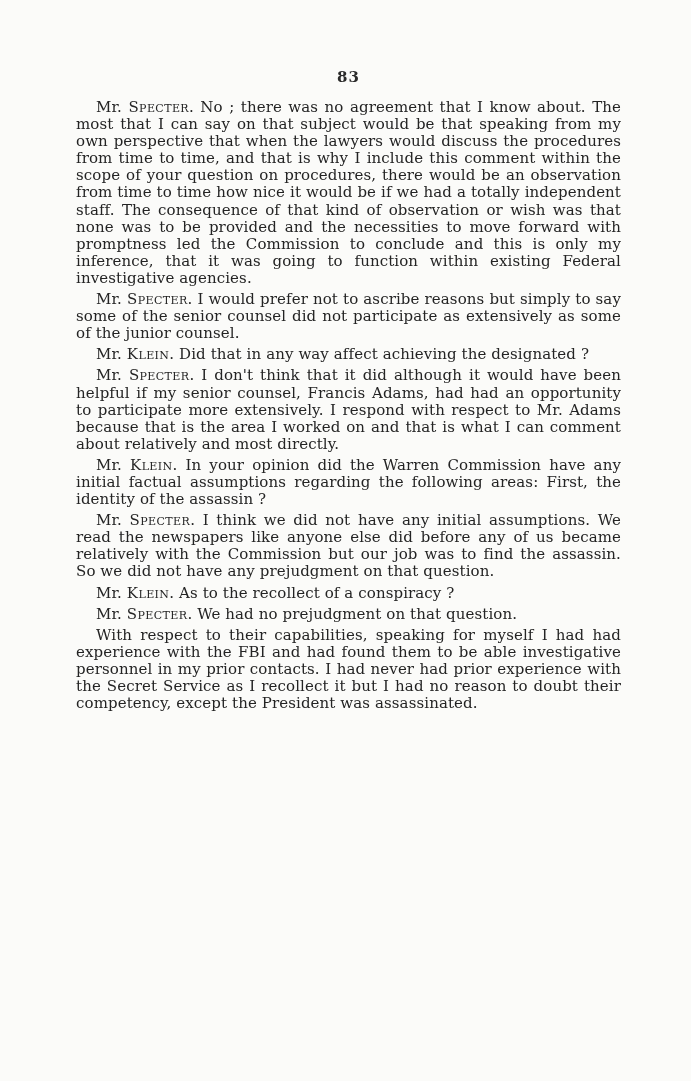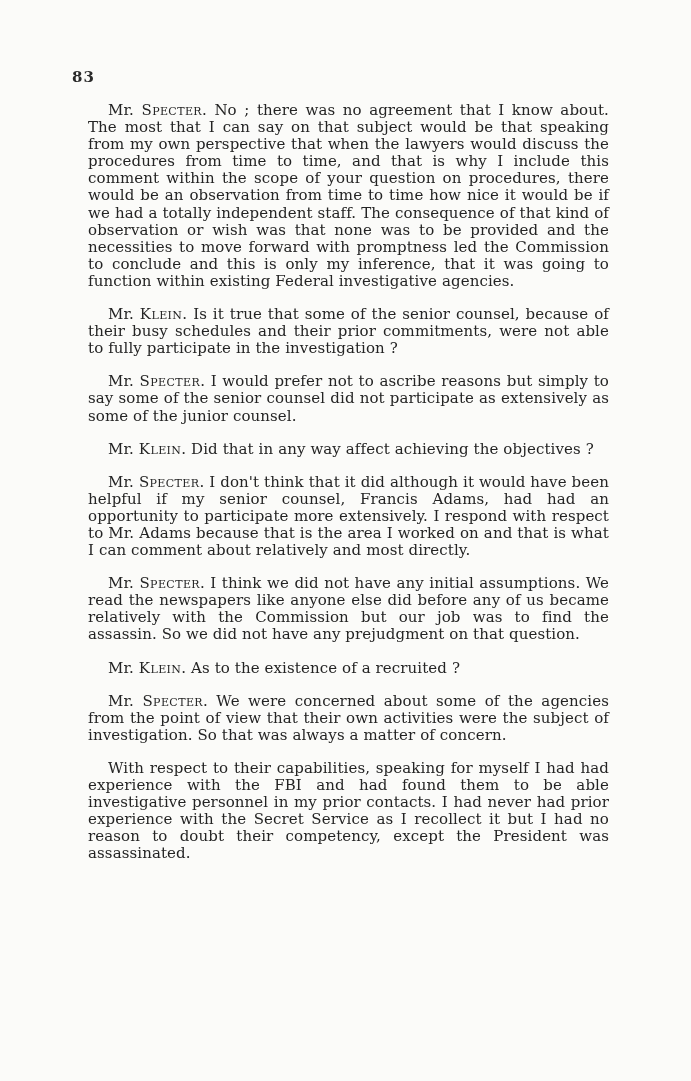--- a/index.html
+++ b/index.html
@@ -12,50 +12,51 @@
     width: 691px;
     height: 1081px;
     box-sizing: border-box;
     background: #fbfbf9;
     padding: 68px 66px 0 72px;
     font-family: "DejaVu Serif", "Liberation Serif", serif;
     color: #242424;
     overflow: hidden;
   }
   .page-number {
+    text-align: center;
     font-size: 15px;
     font-weight: bold;
     letter-spacing: 1px;
     margin-bottom: 13px;
     color: #2a2a2a;
   }
   .transcript {
     font-size: 15px;
     line-height: 17.1px;
     text-align: justify;
     letter-spacing: 0.1px;
   }
   .para {
-    margin: 16px;
+    margin: 4px;
     text-indent: 20px;
   }
   .speaker .sc {
     font-variant: small-caps;
     letter-spacing: 0.4px;
   }
 </style>
 </head>
 <body>
 
 <div class="page">
   <div class="page-number">83</div>
   <div class="transcript" id="transcript">
       <p class="para"><span class="speaker"><span>Mr. </span><span class="sc">Specter</span><span>. </span></span><span>No ; there was no agreement that I know about. The most that I can say on that subject would be that speaking from my own perspective that when the lawyers would discuss the procedures from time to time, and that is why I include this comment within the scope of your question on procedures, there would be an observation from time to time how nice it would be if we had a totally independent staff. The consequence of that kind of observation or wish was that none was to be provided and the necessities to move forward with promptness led the Commission to conclude and this is only my inference, that it was going to function within existing Federal investigative agencies.</span></p>
-      <p class="para"><span class="speaker"><span>Mr. </span><span class="sc">Klein</span><span>. </span></span><span>Is it true that some of the senior counsel, because of their busy schedules and their prior commitments, were not able to fully participate in the investigation ?</span></p>
       <p class="para"><span class="speaker"><span>Mr. </span><span class="sc">Specter</span><span>. </span></span><span>I would prefer not to ascribe reasons but simply to say some of the senior counsel did not participate as extensively as some of the junior counsel.</span></p>
-      <p class="para"><span class="speaker"><span>Mr. </span><span class="sc">Klein</span><span>. </span></span><span>Did that in any way affect achieving the objectives ?</span></p>
+      <p class="para"><span class="speaker"><span>Mr. </span><span class="sc">Klein</span><span>. </span></span><span>Did that in any way affect achieving the designated ?</span></p>
       <p class="para"><span class="speaker"><span>Mr. </span><span class="sc">Specter</span><span>. </span></span><span>I don't think that it did although it would have been helpful if my senior counsel, Francis Adams, had had an opportunity to participate more extensively. I respond with respect to Mr. Adams because that is the area I worked on and that is what I can comment about relatively and most directly.</span></p>
+      <p class="para"><span class="speaker"><span>Mr. </span><span class="sc">Klein</span><span>. </span></span><span>In your opinion did the Warren Commission have any initial factual assumptions regarding the following areas: First, the identity of the assassin ?</span></p>
       <p class="para"><span class="speaker"><span>Mr. </span><span class="sc">Specter</span><span>. </span></span><span>I think we did not have any initial assumptions. We read the newspapers like anyone else did before any of us became relatively with the Commission but our job was to find the assassin. So we did not have any prejudgment on that question.</span></p>
-      <p class="para"><span class="speaker"><span>Mr. </span><span class="sc">Klein</span><span>. </span></span><span>As to the existence of a recruited ?</span></p>
-      <p class="para"><span class="speaker"><span>Mr. </span><span class="sc">Specter</span><span>. </span></span><span>We were concerned about some of the agencies from the point of view that their own activities were the subject of investigation. So that was always a matter of concern.</span></p>
+      <p class="para"><span class="speaker"><span>Mr. </span><span class="sc">Klein</span><span>. </span></span><span>As to the recollect of a conspiracy ?</span></p>
+      <p class="para"><span class="speaker"><span>Mr. </span><span class="sc">Specter</span><span>. </span></span><span>We had no prejudgment on that question.</span></p>
       <p class="para"><span>With respect to their capabilities, speaking for myself I had had experience with the FBI and had found them to be able investigative personnel in my prior contacts. I had never had prior experience with the Secret Service as I recollect it but I had no reason to doubt their competency, except the President was assassinated.</span></p>
     </div>
 </div>
 
 </body></html>

